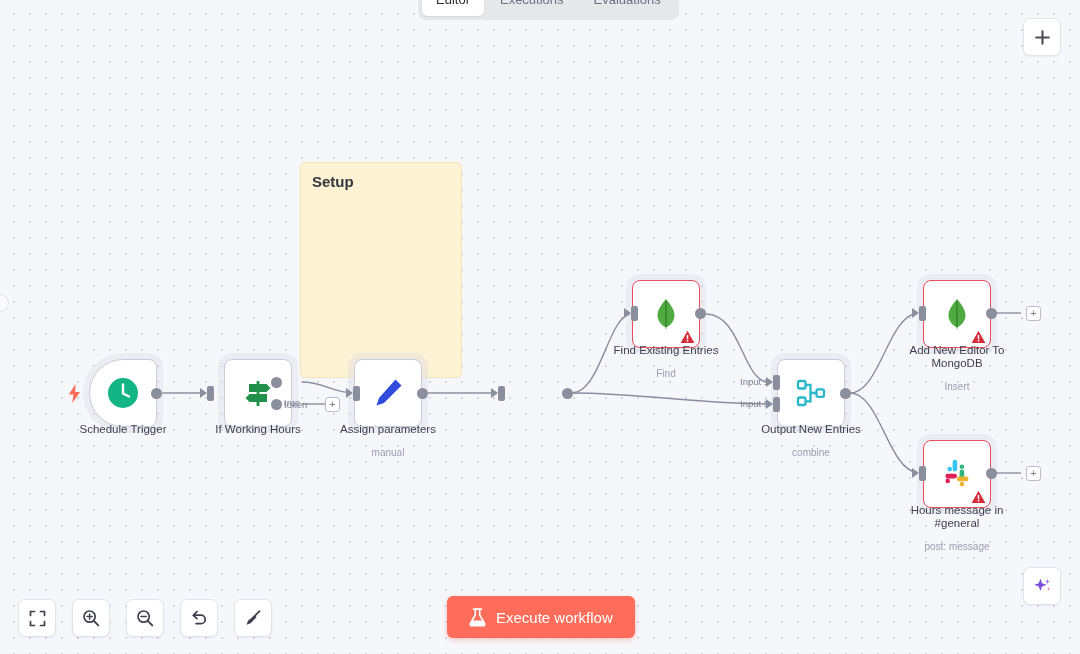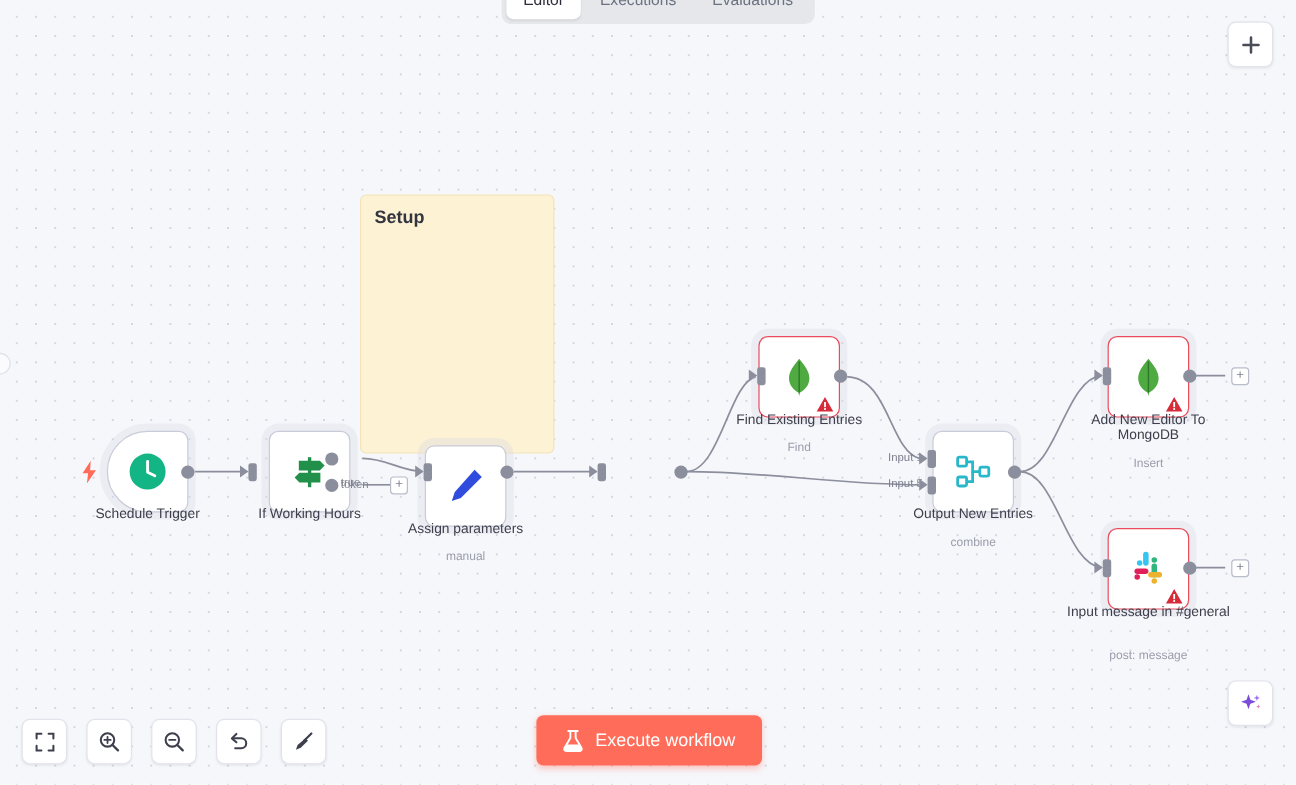--- a/index.html
+++ b/index.html
@@ -350,21 +350,21 @@
     <div class="node-label">If Working Hours</div>
   </div>
   <div class="dot-out" style="left:271px; top:377px;"></div>
   <div class="port-label" style="left:284px; top:377px;margin-top:20px;">true</div>
   <div class="dot-out" style="left:271px; top:399px;"></div>
   <div class="port-label" style="left:284px; top:399px;">token</div>
   <div class="plus-stub" style="left:325px; top:397px;">+</div>
 
   <div class="in-arrow" style="left:346px; top:388px;"></div>
   <div class="in-stub" style="left:353px; top:386px;"></div>
-  <div class="node" style="left:354px; top:359px;margin-top:12px;">
+  <div class="node" style="left:354px; top:359px;">
     <div class="node-box">
       <svg width="34" height="34" viewBox="0 0 34 34">
         <path d="M24.5 3.5 L30.5 9.5 L13 27 L5.5 29.5 L8 22 Z" fill="#2f4cdd"></path>
       </svg>
     </div>
     <div class="node-label">Assign parameters</div>
     <div class="node-sublabel sub1">manual</div>
   </div>
   <div class="dot-out" style="left:417px; top:388px;"></div>
 
@@ -457,21 +457,21 @@
         <rect x="4.4" y="20.6" width="4.6" height="4.6" rx="2.3" fill="#e01e5a"></rect>
       </svg>
       <span class="warn-badge">
         <svg width="15" height="14" viewBox="0 0 15 14">
           <path d="M7.5 0.8 L14.4 13 H0.6 Z" fill="#d62b39"></path>
           <rect x="6.75" y="5" width="1.5" height="4.3" fill="#ffffff"></rect>
           <rect x="6.75" y="10.1" width="1.5" height="1.5" fill="#ffffff"></rect>
         </svg>
       </span>
     </div>
-    <div class="node-label">Input message in #general</div>
+    <div class="node-label">Hours message in #general</div>
     <div class="node-sublabel sub2">post: message</div>
   </div>
   <div class="dot-out" style="left:986px; top:468px;"></div>
   <div class="plus-stub" style="left:1026px; top:466px;">+</div>
 
   <div id="zoom-toolbar">
     <div class="sq-btn">
       <svg width="17" height="17" viewBox="0 0 17 17">
         <g stroke="#3d3f4c" stroke-width="1.7" fill="none" stroke-linecap="round">
           <path d="M1.5 5.5 V1.5 H5.5"></path>

